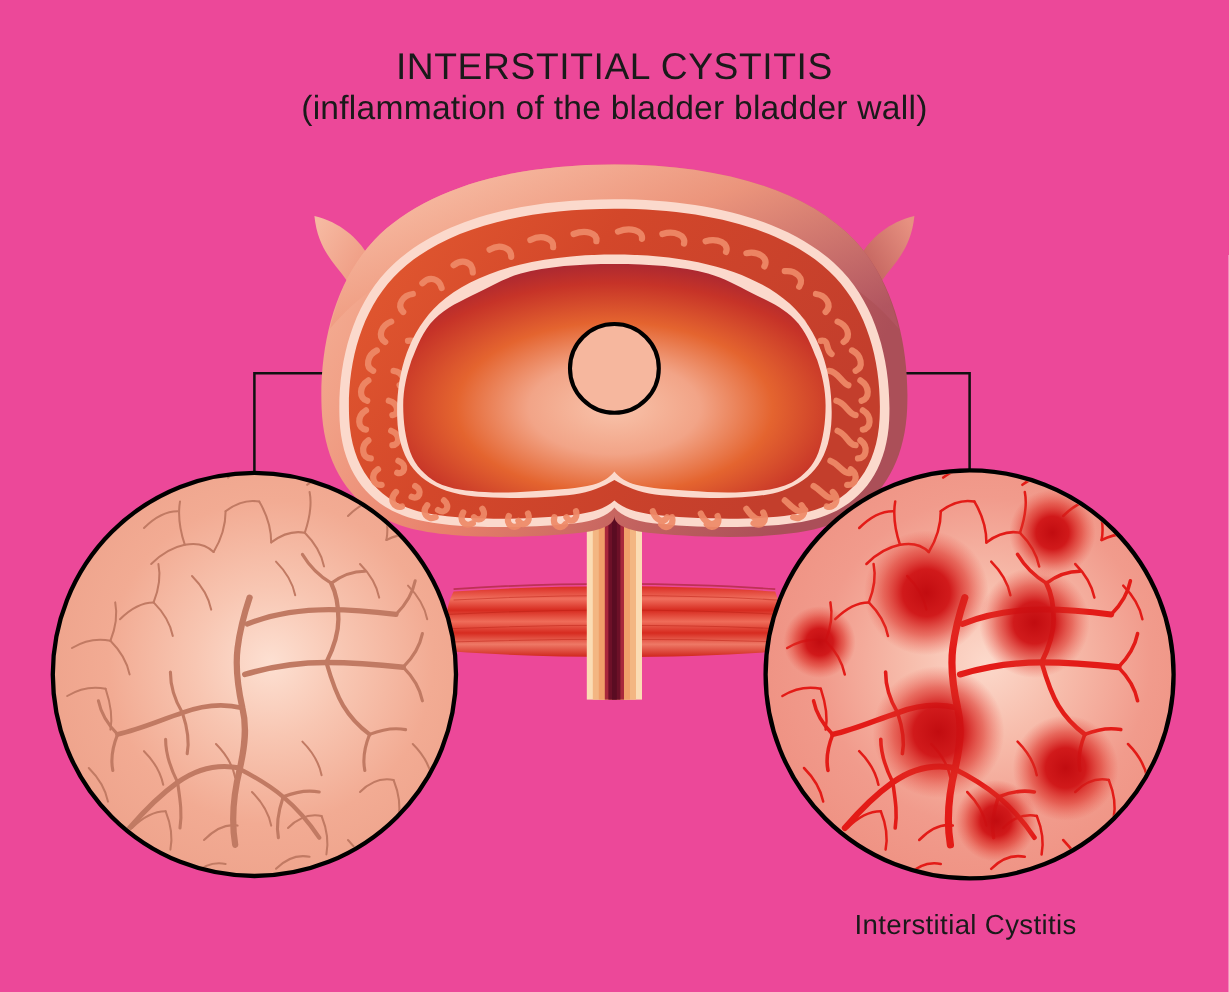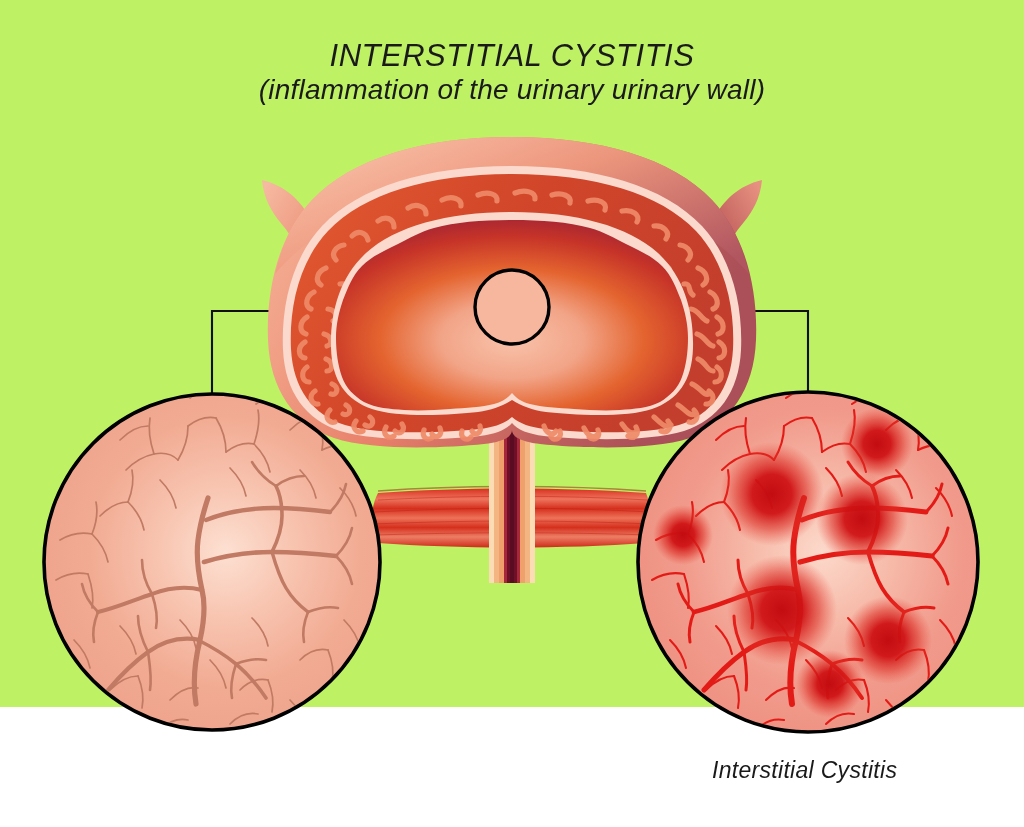--- a/index.html
+++ b/index.html
@@ -1,34 +1,34 @@
 <!DOCTYPE html>
 <html><head>
 <meta charset="utf-8">
 <style>
   html,body{margin:0;padding:0;background:#ffffff;}
   body{width:1024px;height:827px;overflow:hidden;
        font-family:"Liberation Sans", sans-serif;color:#1a1a1a;}
-  #stage{position:relative;width:1024px;height:707px;background:#bef264;font-style:italic;}
+  #stage{position:relative;width:1024px;height:827px;background:#ec4899;}
   .title-block{position:absolute;left:0;top:38px;width:1024px;text-align:center;}
   .title-main{font-size:31px;letter-spacing:0.5px;line-height:1.14;font-weight:400;}
   .title-sub{font-size:28px;letter-spacing:0.2px;line-height:1.18;font-weight:400;}
   .caption{position:absolute;font-size:23px;letter-spacing:0.3px;white-space:nowrap;}
   #cap-left{left:75px;top:757px;}
   #cap-right{left:712px;top:757px;}
   svg.art{position:absolute;left:0;top:0;width:1024px;height:827px;}
 </style>
 </head>
 <body>
 
 <div id="stage">
 
   <div class="title-block">
     <div class="title-main">INTERSTITIAL CYSTITIS</div>
-    <div class="title-sub">(inflammation of the urinary urinary wall)</div>
+    <div class="title-sub">(inflammation of the bladder bladder wall)</div>
   </div>
 
   <svg class="art" viewBox="0 0 1024 827">
     <defs>
 
       <linearGradient id="gWall" x1="0" y1="0" x2="1" y2="0.35">
         <stop offset="0%" stop-color="#f6b79e"></stop>
         <stop offset="22%" stop-color="#f1a187"></stop>
         <stop offset="50%" stop-color="#e8806a"></stop>
         <stop offset="78%" stop-color="#c2625f"></stop>

